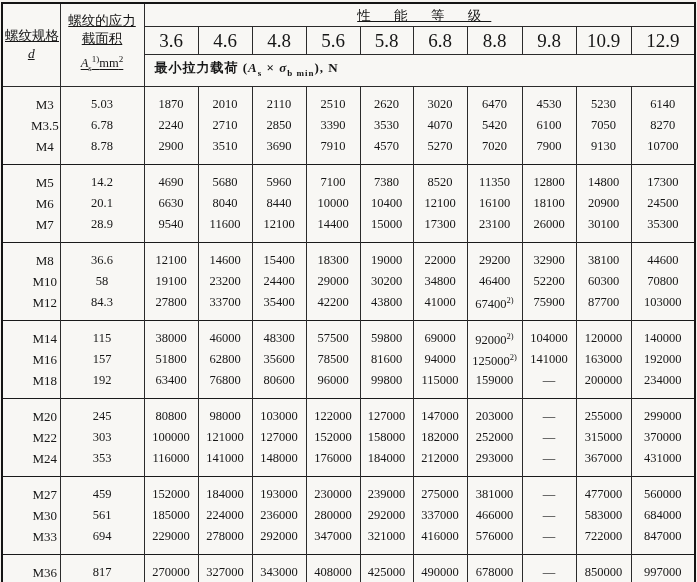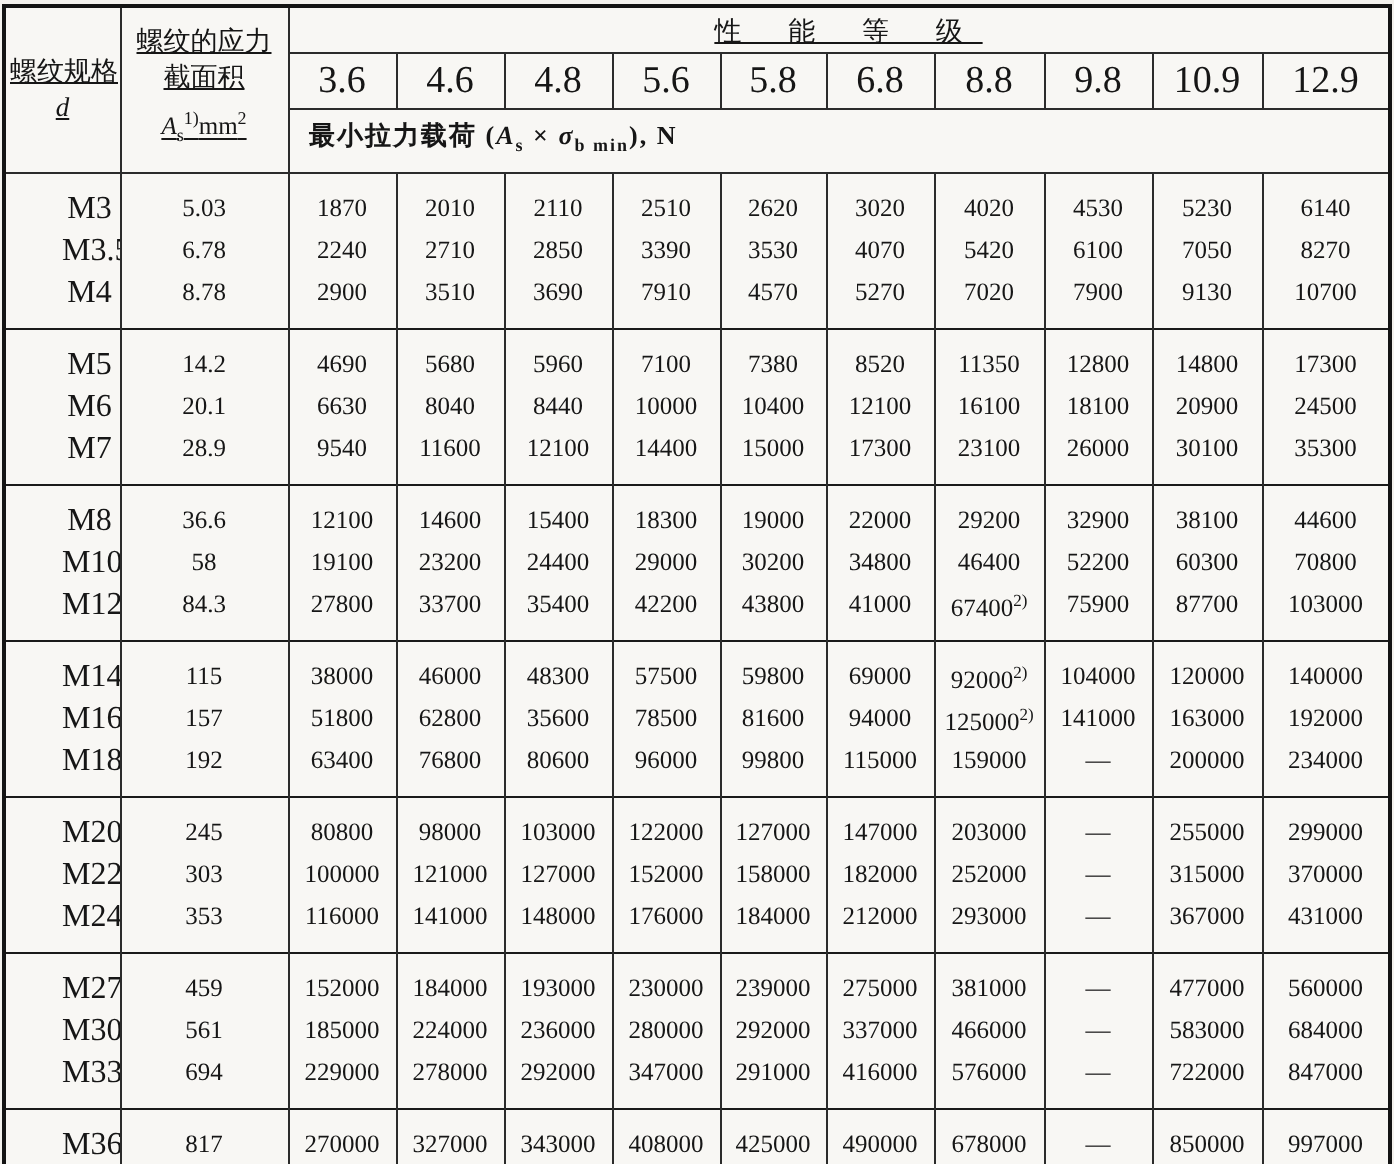--- a/index.html
+++ b/index.html
@@ -35,21 +35,21 @@
   .load-row th { text-align: left; padding: 5px 0 5px 10px; letter-spacing: 1px; font-weight: bold; }
   .c1-head, .c2-head { font-size: 13px; line-height: 18px; }
   .ital { font-style: italic; }
   sub { font-size: 9px; }
   sup { font-size: 9px; }
   .formula { font-size: 12.5px; margin-top: 2px; }
   tbody { border-top: 1.5px solid #1a1a1a; }
   tbody td { border-top: none; border-bottom: none; height: 21px; }
   tbody tr:first-child td { padding-top: 7px; }
   tbody tr:last-child td { padding-bottom: 7px; }
-  td.spec { font-size: 16px; padding-left: 28px; }
+  td.spec { font-size: 13px; padding-left: 28px; }
   td sup { font-size: 8.5px; }
 </style>
 </head>
 <body>
 
 <div class="page">
   <table id="main-table">
     <colgroup>
       <col style="width:58px">
       <col style="width:84px">
@@ -96,21 +96,21 @@
   <tbody>
         <tr>
           <td class="spec">M3</td>
           <td class="area">5.03</td>
           <td class="load">1870</td>
           <td class="load">2010</td>
           <td class="load">2110</td>
           <td class="load">2510</td>
           <td class="load">2620</td>
           <td class="load">3020</td>
-          <td class="load">4020</td>
+          <td class="load">6470</td>
           <td class="load">4530</td>
           <td class="load">5230</td>
           <td class="load">6140</td>
         </tr>
         <tr>
           <td class="spec">M3.5</td>
           <td class="area">6.78</td>
           <td class="load">2240</td>
           <td class="load">2710</td>
           <td class="load">2850</td>
@@ -342,21 +342,21 @@
           <td class="load">583000</td>
           <td class="load">684000</td>
         </tr>
         <tr>
           <td class="spec">M33</td>
           <td class="area">694</td>
           <td class="load">229000</td>
           <td class="load">278000</td>
           <td class="load">292000</td>
           <td class="load">347000</td>
-          <td class="load">291000</td>
+          <td class="load">321000</td>
           <td class="load">416000</td>
           <td class="load">576000</td>
           <td class="load">—</td>
           <td class="load">722000</td>
           <td class="load">847000</td>
         </tr>
       </tbody>
       <tbody>
         <tr>
           <td class="spec">M36</td>

